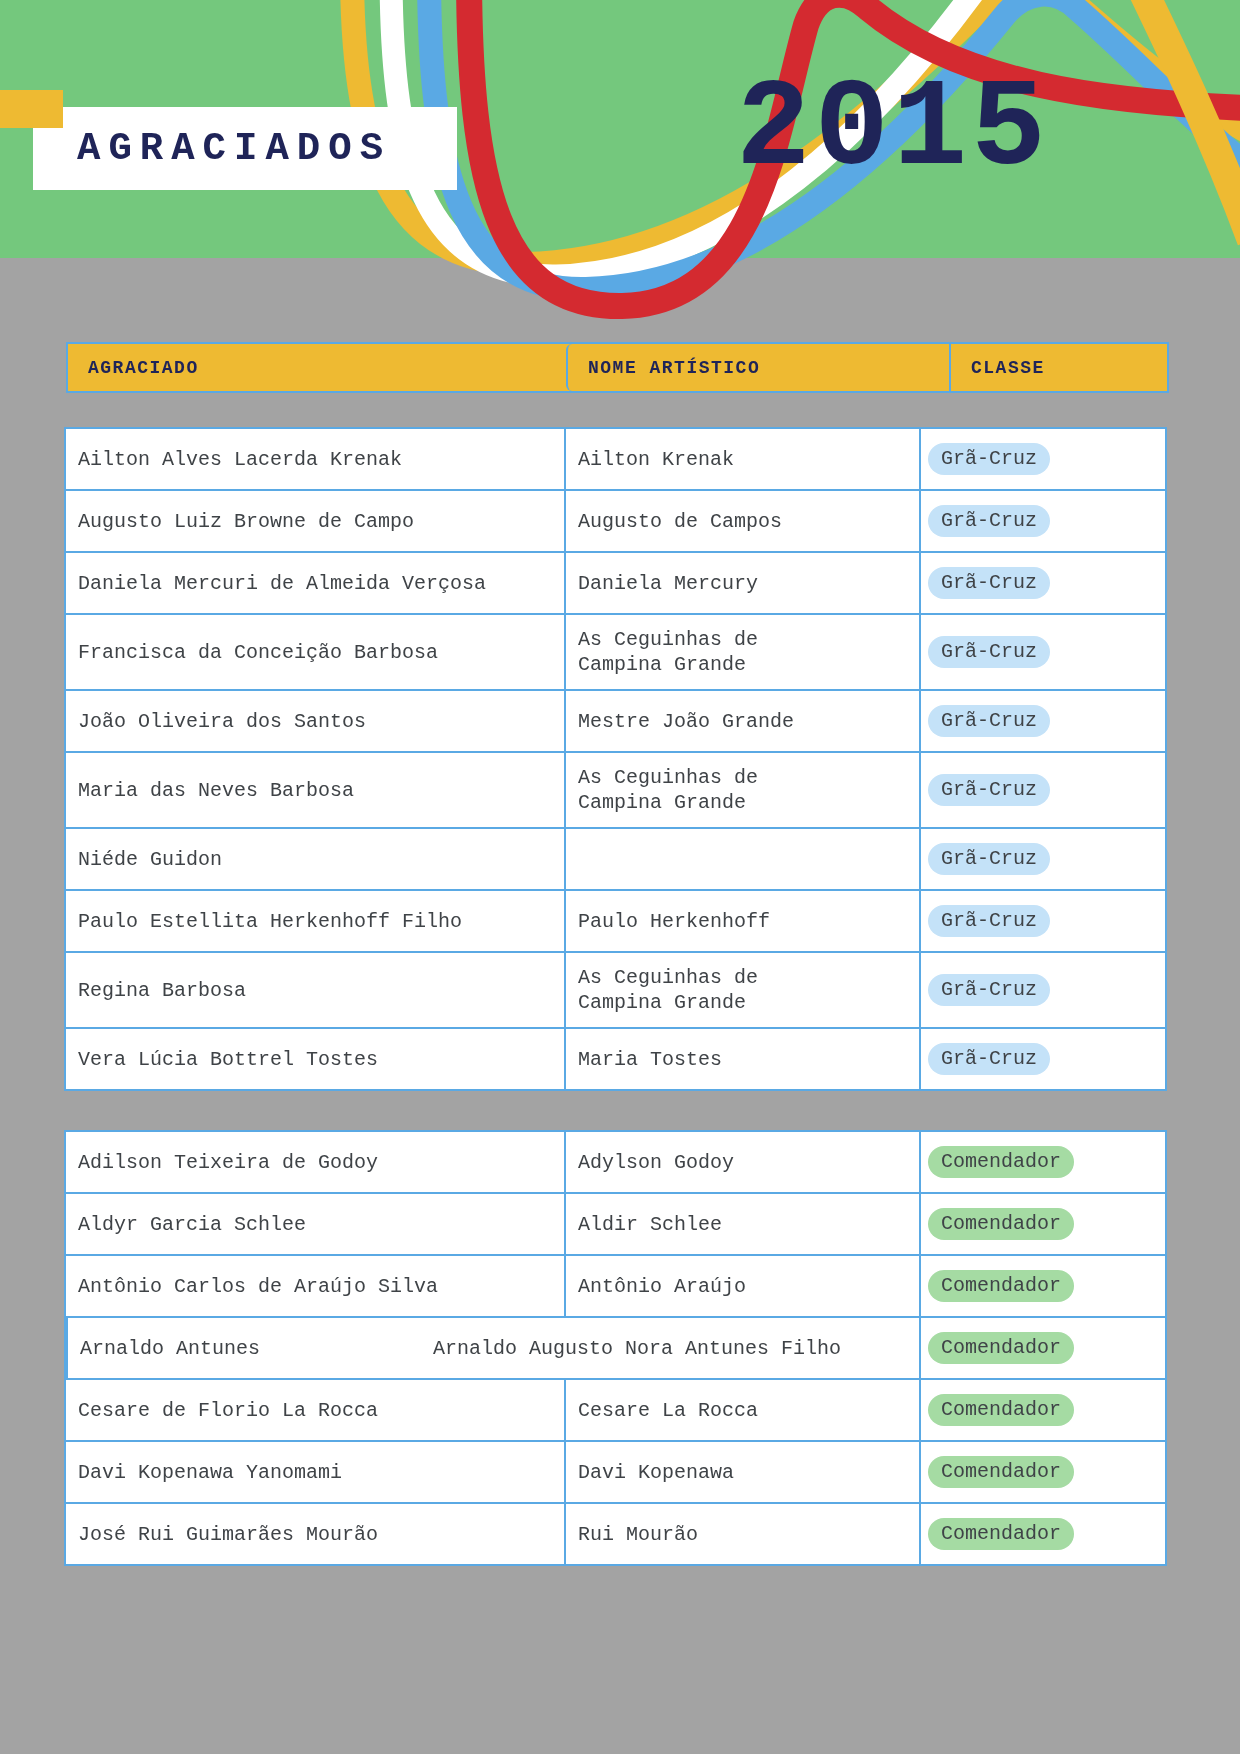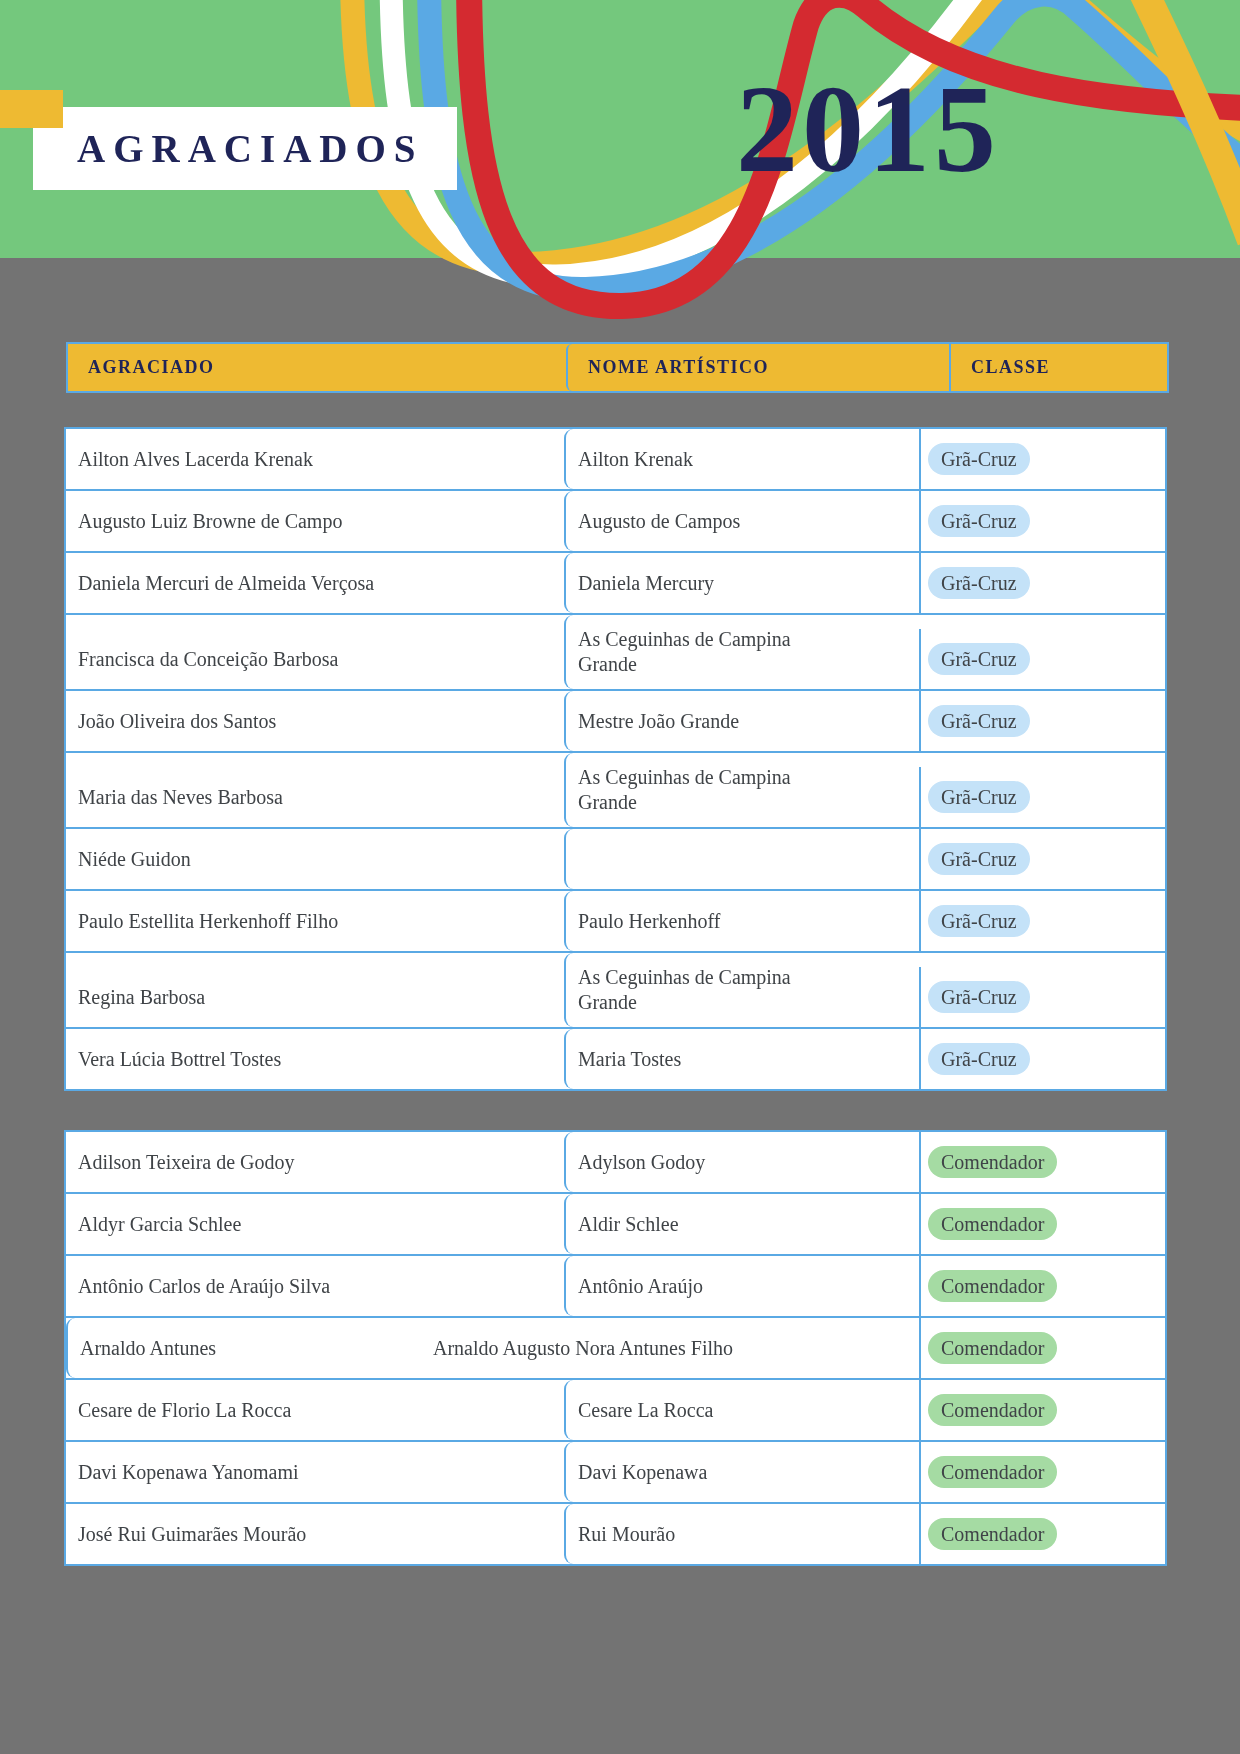--- a/index.html
+++ b/index.html
@@ -1,18 +1,18 @@
 <!DOCTYPE html>
 <html style="--green: #74c87d; --yellow: #eeba32; --navy: #1f2458; --bord: #5aa9e4; --badge-blue: #c4e2f8; --badge-green: #a5dba3; --txt: #3f4347;"><head>
 <meta charset="utf-8">
 <style>
   html,body{margin:0;padding:0;background:#ffffff;}
   .page{
-    position:relative;width:1240px;height:1754px;overflow:hidden;background:#737373;
-    font-family:Liberation Serif, serif;
+    position:relative;width:1240px;height:1754px;overflow:hidden;background:#a3a3a3;
+    font-family:Liberation Mono, monospace;
   }
   
   .banner-green{position:absolute;left:0;top:0;width:1240px;height:258px;background:var(--green,#74c87d);}
   .ribbons{position:absolute;left:0;top:0;width:1240px;height:345px;pointer-events:none;}
   .title-band{
     position:absolute;left:33px;top:107px;width:424px;height:83px;background:#ffffff;
     display:flex;align-items:center;
   }
   .title-band h1{
     margin:0;padding-left:44px;font-size:39px;font-weight:800;letter-spacing:8px;
@@ -36,27 +36,27 @@
   .h1{flex:0 0 498px;}
   .h2{flex:0 0 355px;border-radius:6px;}
   .h3{flex:1 1 auto;margin-left:28px;}
   
   .tbl{
     position:absolute;left:64px;width:1103px;box-sizing:border-box;background:#fff;
     border:2px solid var(--bord,#5aa9e4);border-bottom:none;
   }
   .tbl-1{top:427px;}
   .tbl-2{top:1130px;}
-  .row{display:flex;border-bottom:2px solid var(--bord,#5aa9e4);align-items:flex-end;}
+  .row{display:flex;border-bottom:2px solid var(--bord,#5aa9e4);}
   .cell{
     box-sizing:border-box;display:flex;align-items:center;min-height:60px;
     padding:12px 12px;font-size:20px;line-height:25px;color:var(--txt,#3f4347);
   }
   .c1{flex:0 0 498px;}
-  .c2{flex:0 0 355px;border-left:2px solid var(--bord,#5aa9e4);padding-right:90px;border-radius:9px;}
+  .c2{flex:0 0 355px;border-left:2px solid var(--bord,#5aa9e4);padding-right:90px;}
   .c3{flex:1 1 auto;border-left:2px solid var(--bord,#5aa9e4);padding-left:7px;}
   .badge{
     display:inline-block;padding:3px 13px;border-radius:16px;
     font-size:20px;line-height:26px;color:var(--txt,#3f4347);white-space:nowrap;
   }
   .badge.blue{background:var(--badge-blue,#c4e2f8);}
   .badge.green{background:var(--badge-green,#a5dba3);}
 </style>
 </head>
 <body>

